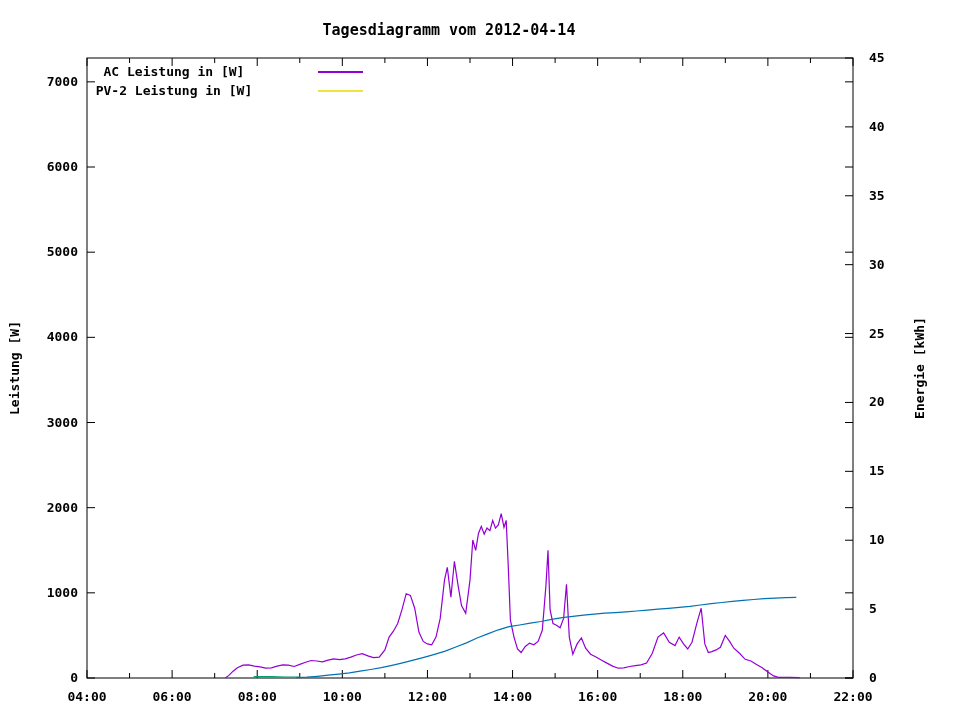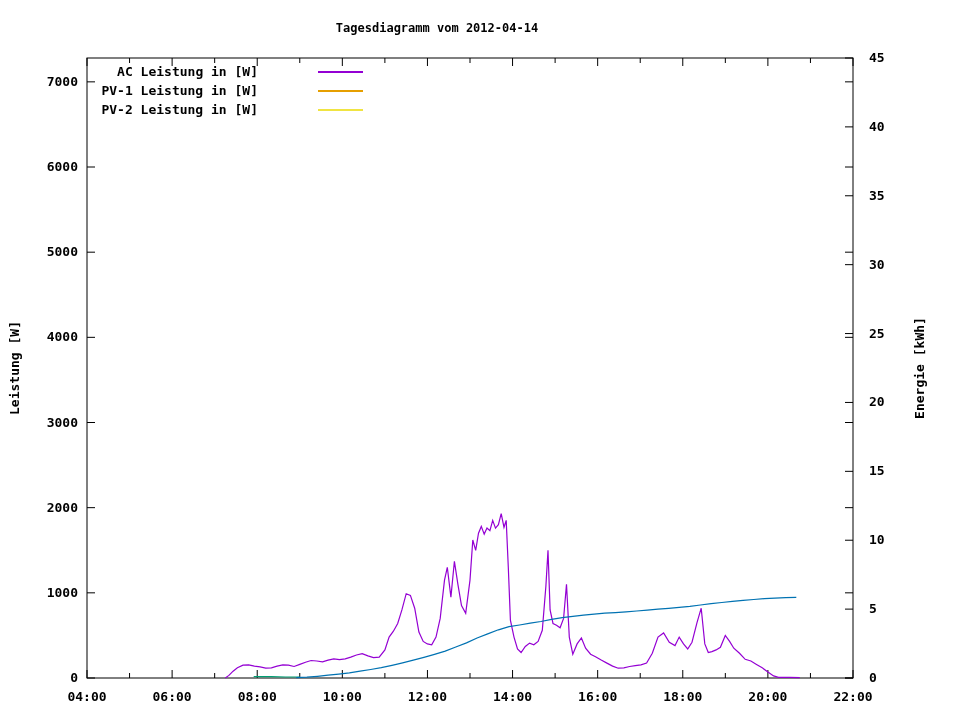--- a/index.html
+++ b/index.html
@@ -3,35 +3,35 @@
 <meta charset="utf-8">
 <style>
   html,body{margin:0;padding:0;}
   body{
     width:960px;height:720px;position:relative;background:#ffffff;
     font-family:"DejaVu Sans Mono", monospace;font-weight:bold;color:#000;
     overflow:hidden;
   }
   .title{
     position:absolute;top:21px;left:0;width:874px;text-align:center;
-    font-size:12px;letter-spacing:0;
+    font-size:15px;letter-spacing:0;padding-left:12px;
   }
   .yaxis-label{
     position:absolute;font-size:13px;white-space:nowrap;
     transform:translate(-50%,-50%) rotate(-90deg);
   }
   #ylab-left{left:14px;top:368px;}
   #ylab-right{left:919px;top:368px;}
   #plot-svg{position:absolute;left:0;top:0;}
   #legend{
     position:absolute;left:90px;top:62px;
   }
   .legend-row{display:flex;align-items:center;height:19px;}
   .legend-label{
-    display:inline-block;width:168px;text-align:right;font-size:13px;white-space:nowrap;
+    display:inline-block;width:168px;text-align:center;font-size:13px;white-space:nowrap;
   }
   .legend-line{margin-left:60px;display:inline-block;}
 </style>
 </head>
 <body>
 
 <div class="title">Tagesdiagramm vom 2012-04-14</div>
 
 <div id="ylab-left" class="yaxis-label">Leistung [W]</div>
 <div id="ylab-right" class="yaxis-label">Energie [kWh]</div>
@@ -136,24 +136,18 @@
   </svg>
 
 <div id="legend">
     <div class="legend-row">
       <span class="legend-label">AC Leistung in [W]</span>
       <svg width="45" height="4" class="legend-line">
         <line x1="0" x2="45" y1="2" y2="2" stroke="#9400d3" stroke-width="2"></line>
       </svg>
     </div>
     <div class="legend-row">
-      <span class="legend-label">PV-1 Leistung in [W]</span>
-      <svg width="45" height="4" class="legend-line">
-        <line x1="0" x2="45" y1="2" y2="2" stroke="#e69f00" stroke-width="2"></line>
-      </svg>
-    </div>
-    <div class="legend-row">
       <span class="legend-label">PV-2 Leistung in [W]</span>
       <svg width="45" height="4" class="legend-line">
         <line x1="0" x2="45" y1="2" y2="2" stroke="#f0e442" stroke-width="2"></line>
       </svg>
     </div>
   </div>
 
 </body></html>

